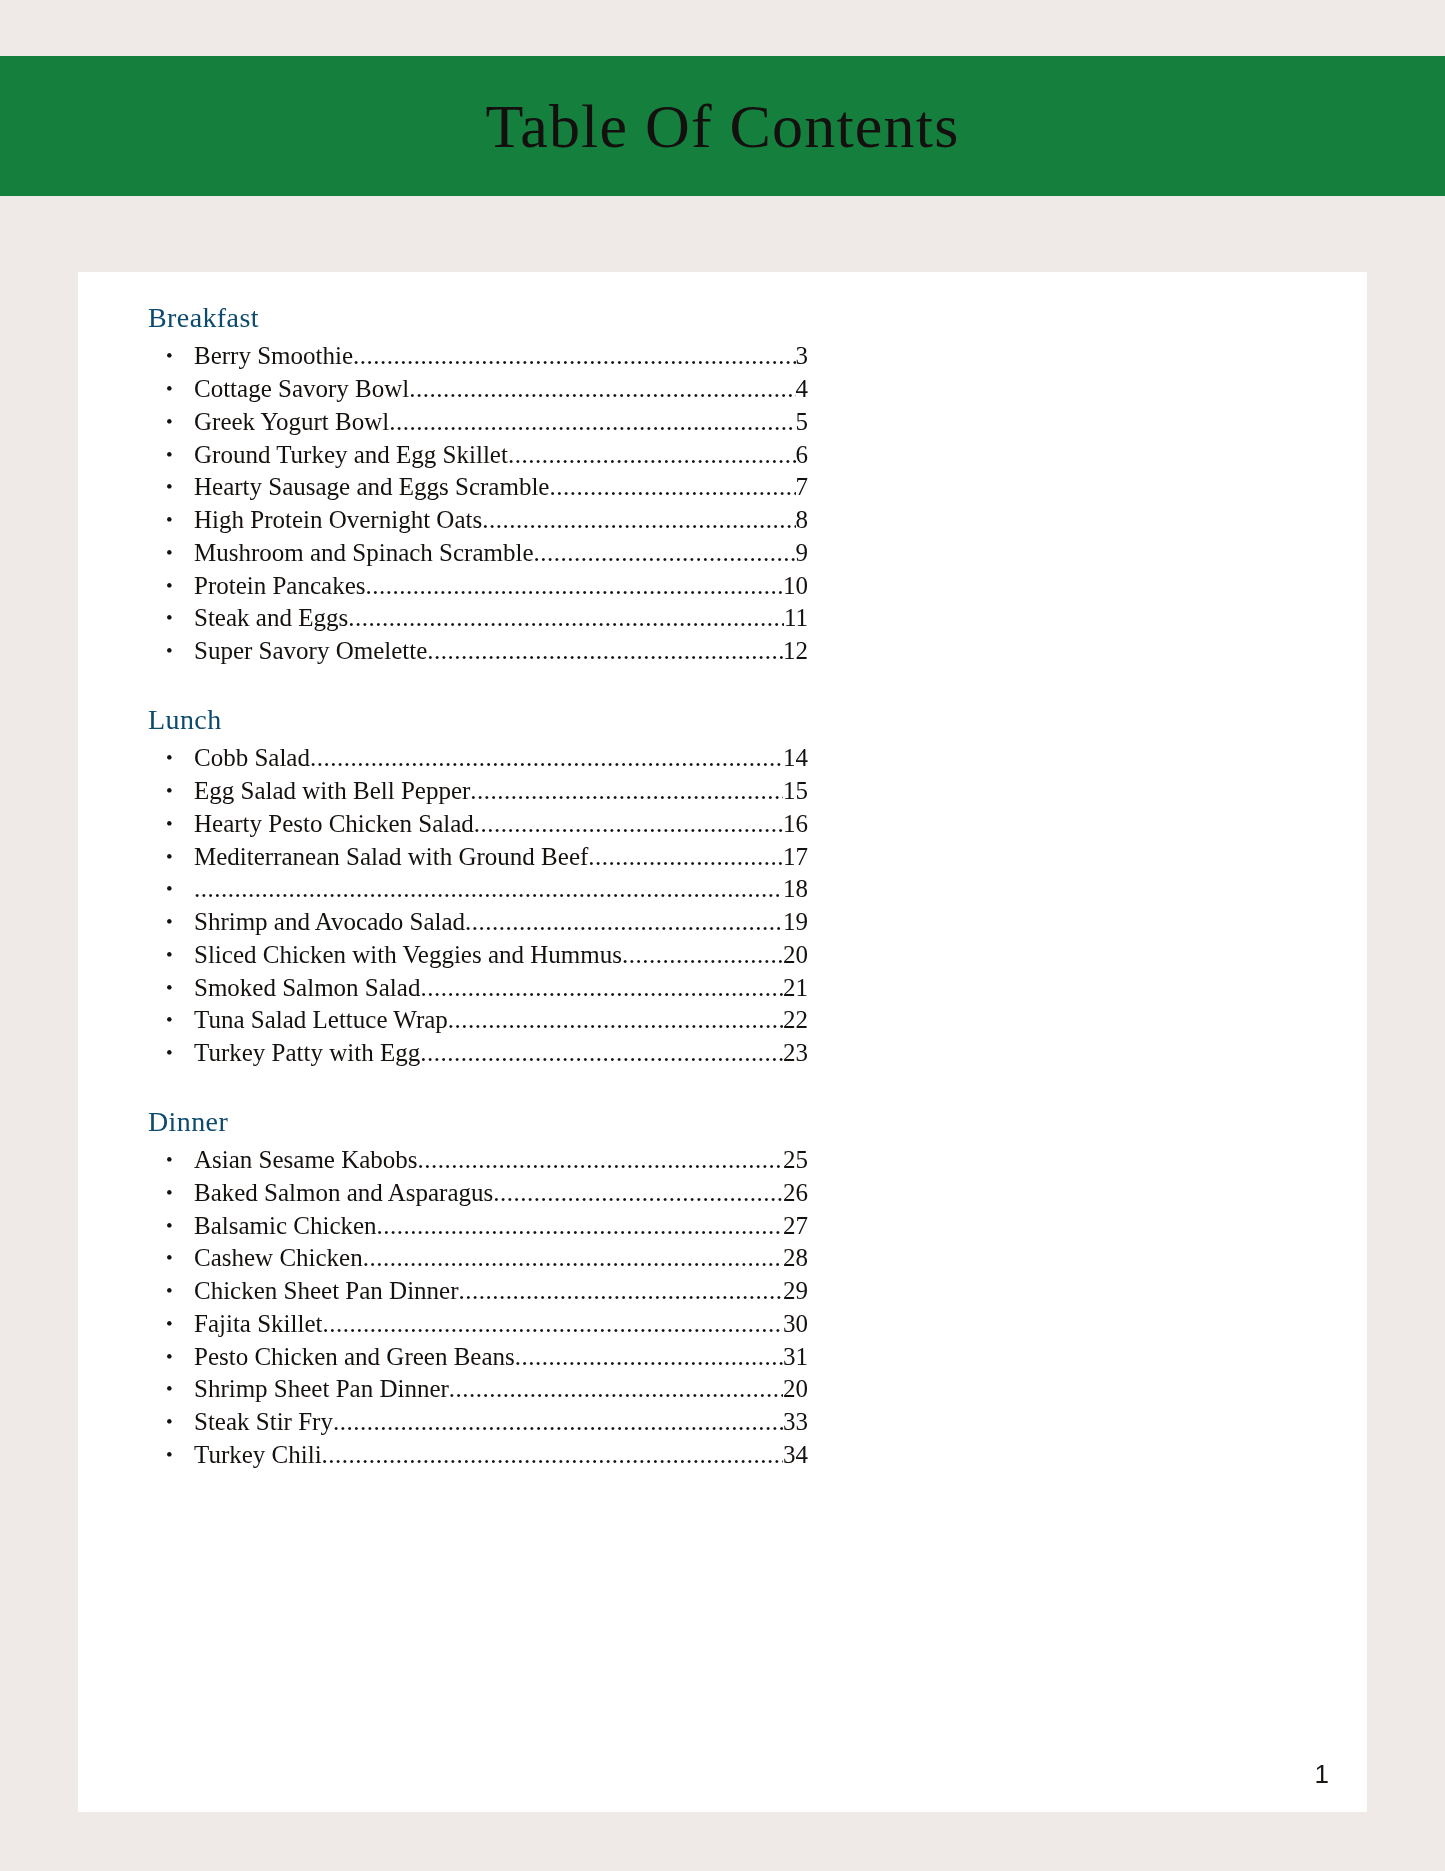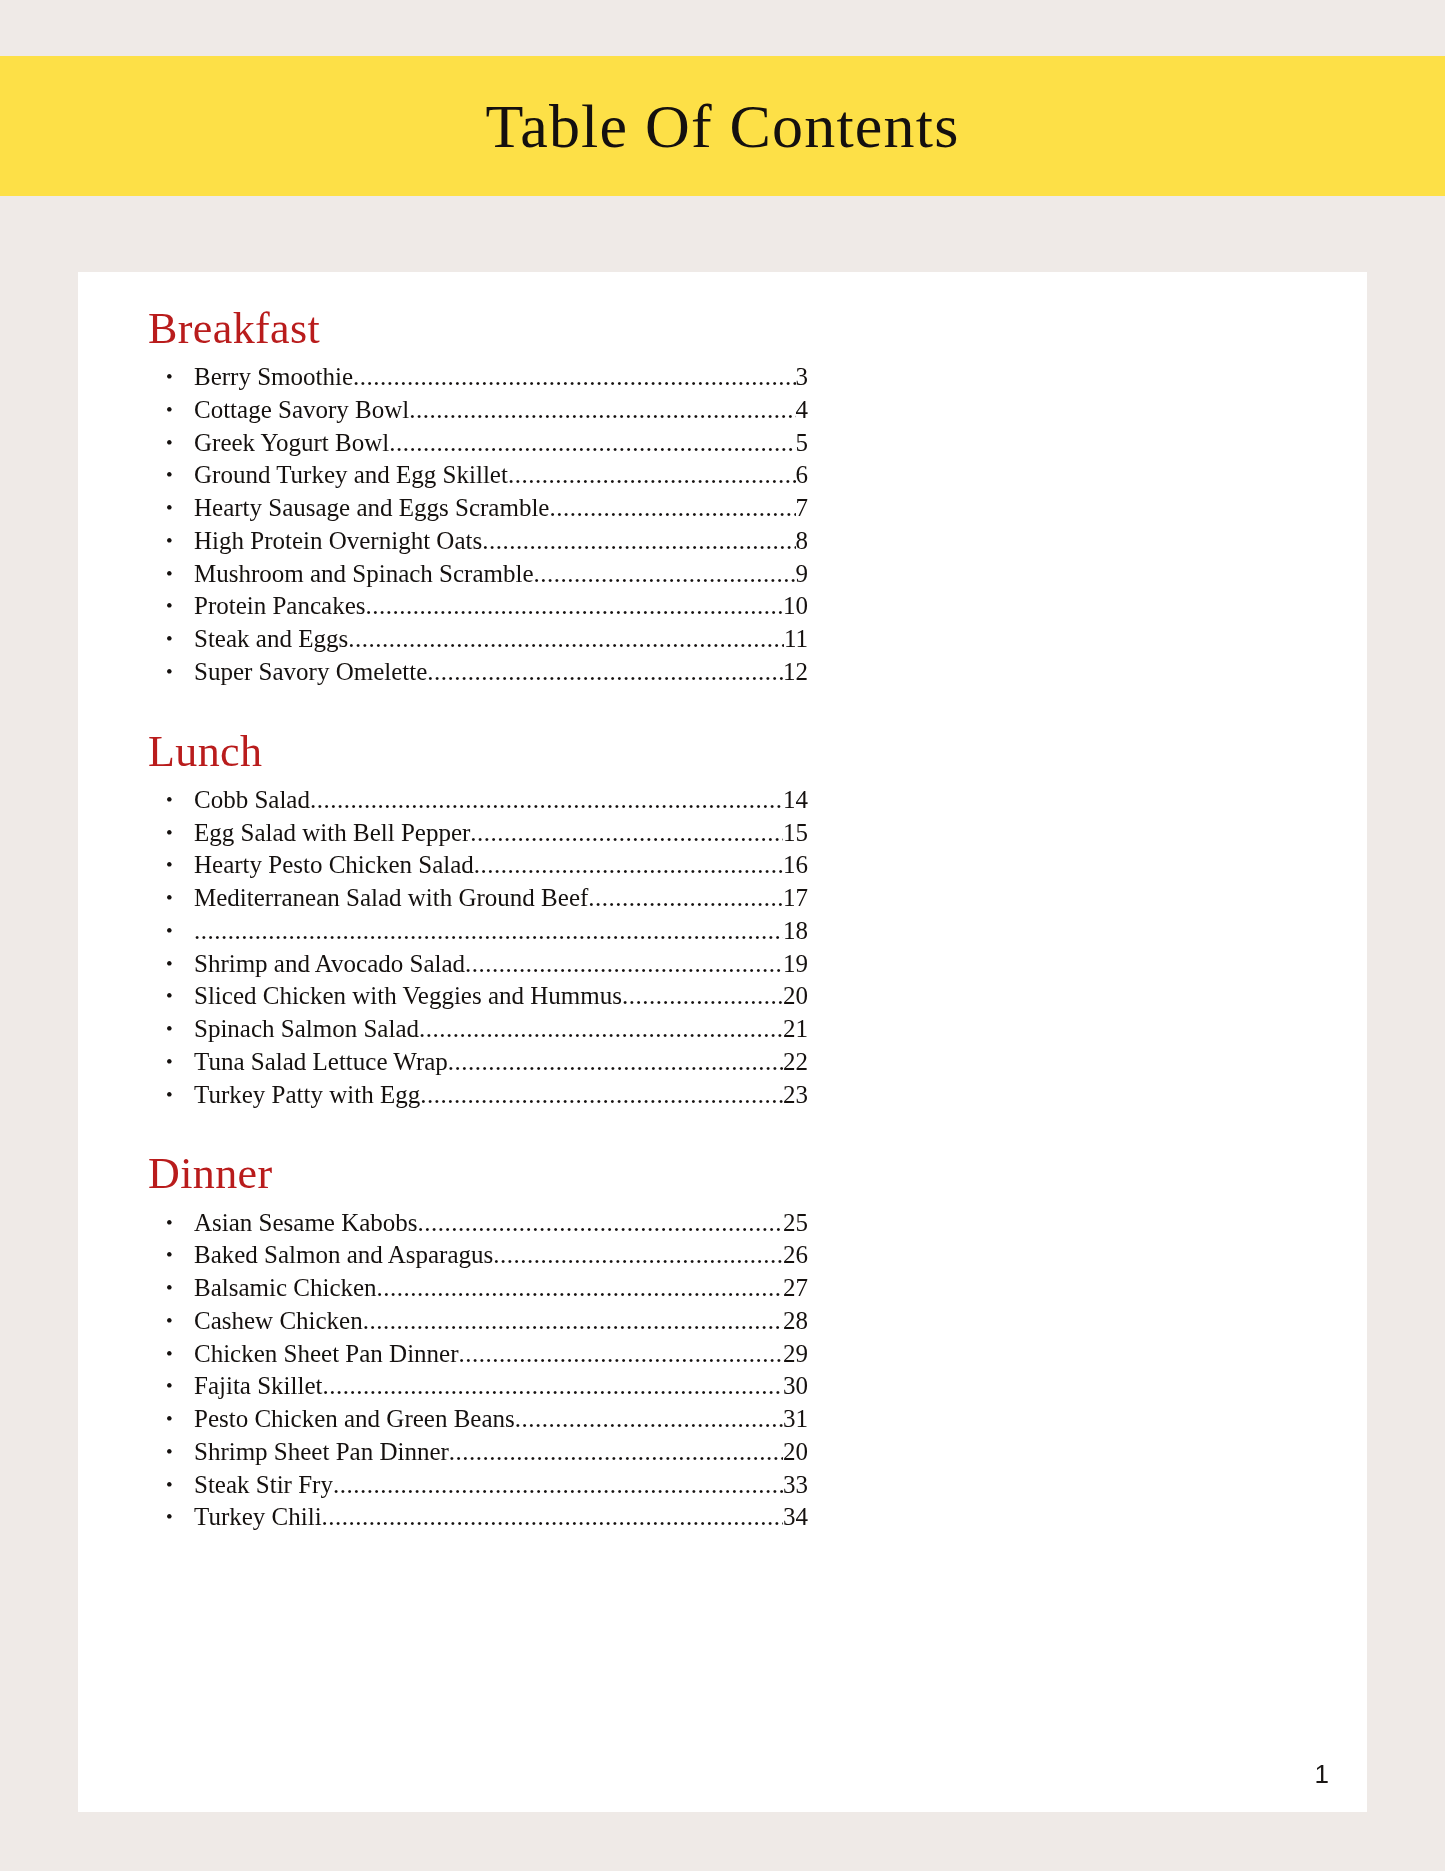--- a/index.html
+++ b/index.html
@@ -15,21 +15,21 @@
     overflow: hidden;
   }
 
   
   .title-band {
     position: absolute;
     left: 0;
     top: 56px;
     width: 1445px;
     height: 140px;
-    background: #fde047;
+    background: #15803d;
     display: flex;
     align-items: center;
     justify-content: center;
   }
   .doc-title {
     font-family: "Liberation Serif", "DejaVu Serif", serif;
     font-size: 62px;
     font-weight: 400;
     letter-spacing: 1.2px;
     color: #14100f;
@@ -57,23 +57,23 @@
 
   
   .section {
     margin-bottom: 34px;
   }
   .section:last-child {
     margin-bottom: 0;
   }
   .section-heading {
     font-family: "Liberation Serif", "DejaVu Serif", serif;
-    font-size: 44px;
+    font-size: 28px;
     font-weight: 400;
-    color: #b91c1c;
+    color: #0c4a6e;
     letter-spacing: 0.4px;
     margin: 0 0 4px 0;
     line-height: 1.3;
   }
 
   .toc-list {
     list-style: none;
     margin: 0;
     padding: 0;
     text-align: center;
@@ -217,21 +217,21 @@
             <span class="item-label">Shrimp and Avocado Salad</span>
             <span class="leader">........................................................................................................................</span>
             <span class="item-page">19</span>
           </li>
           <li class="toc-item">
             <span class="item-label">Sliced Chicken with Veggies and Hummus</span>
             <span class="leader">........................................................................................................................</span>
             <span class="item-page">20</span>
           </li>
           <li class="toc-item">
-            <span class="item-label">Spinach Salmon Salad</span>
+            <span class="item-label">Smoked Salmon Salad</span>
             <span class="leader">........................................................................................................................</span>
             <span class="item-page">21</span>
           </li>
           <li class="toc-item">
             <span class="item-label">Tuna Salad Lettuce Wrap</span>
             <span class="leader">........................................................................................................................</span>
             <span class="item-page">22</span>
           </li>
           <li class="toc-item">
             <span class="item-label">Turkey Patty with Egg</span>

